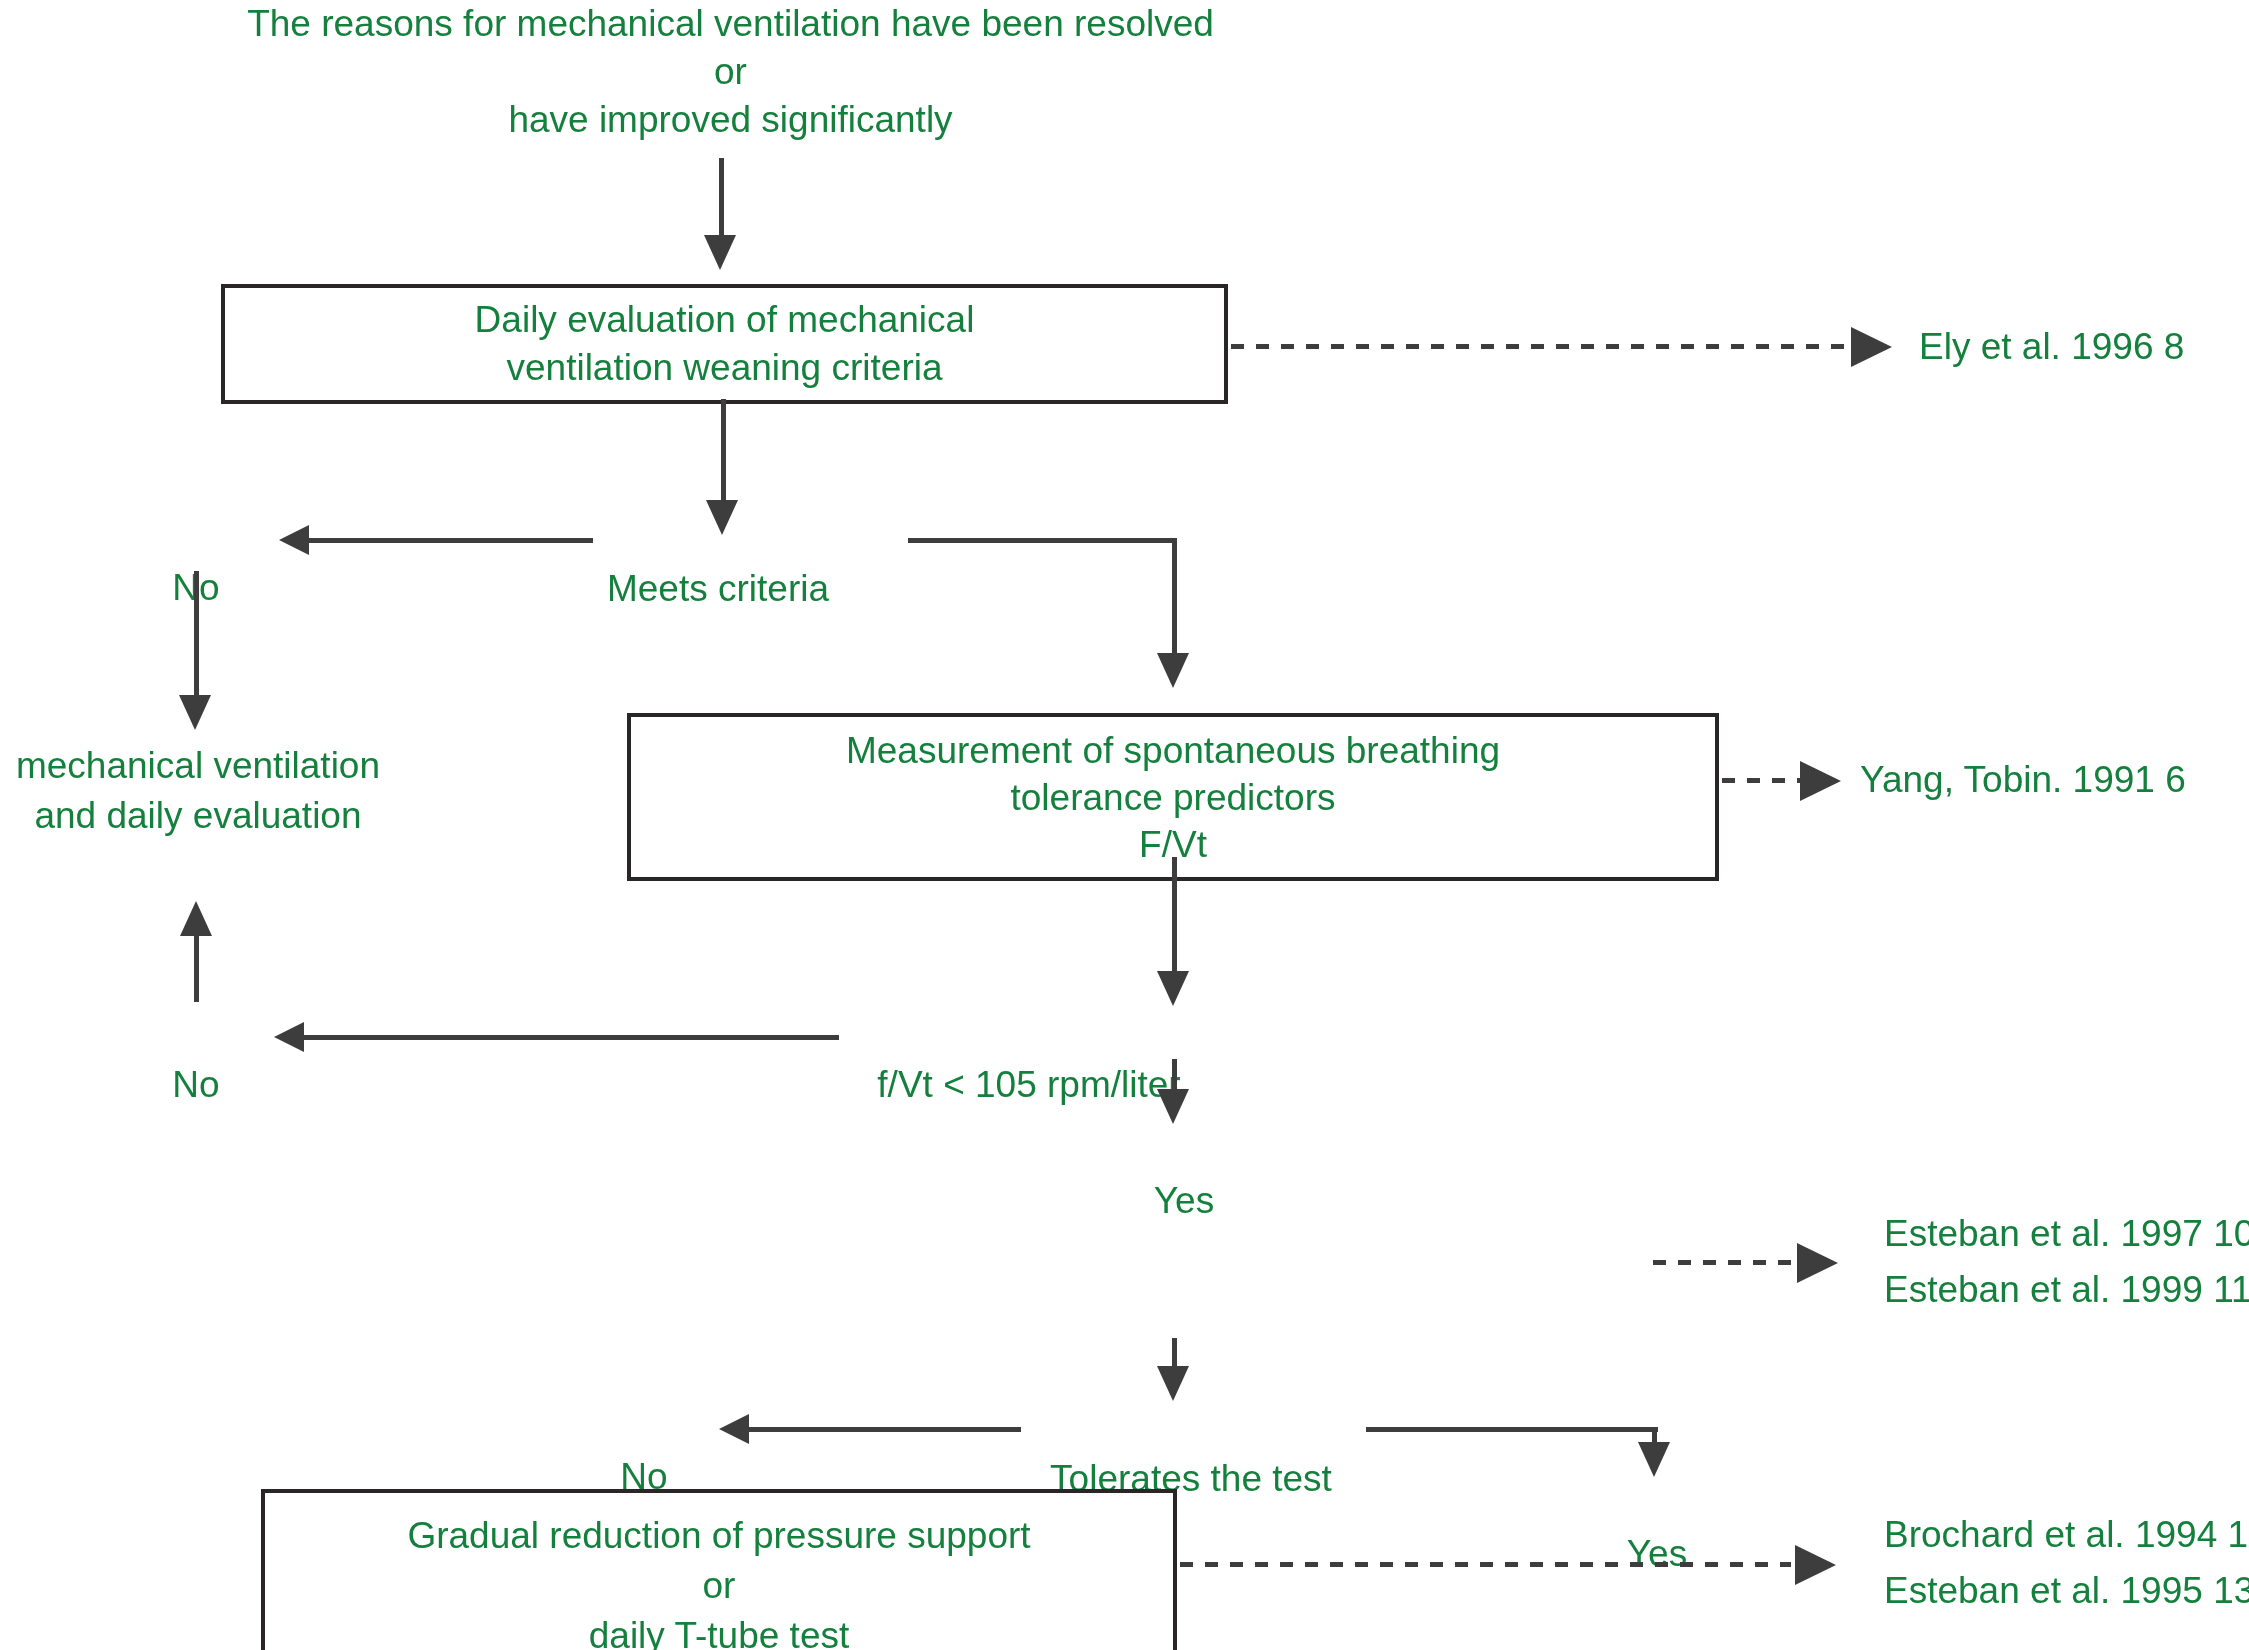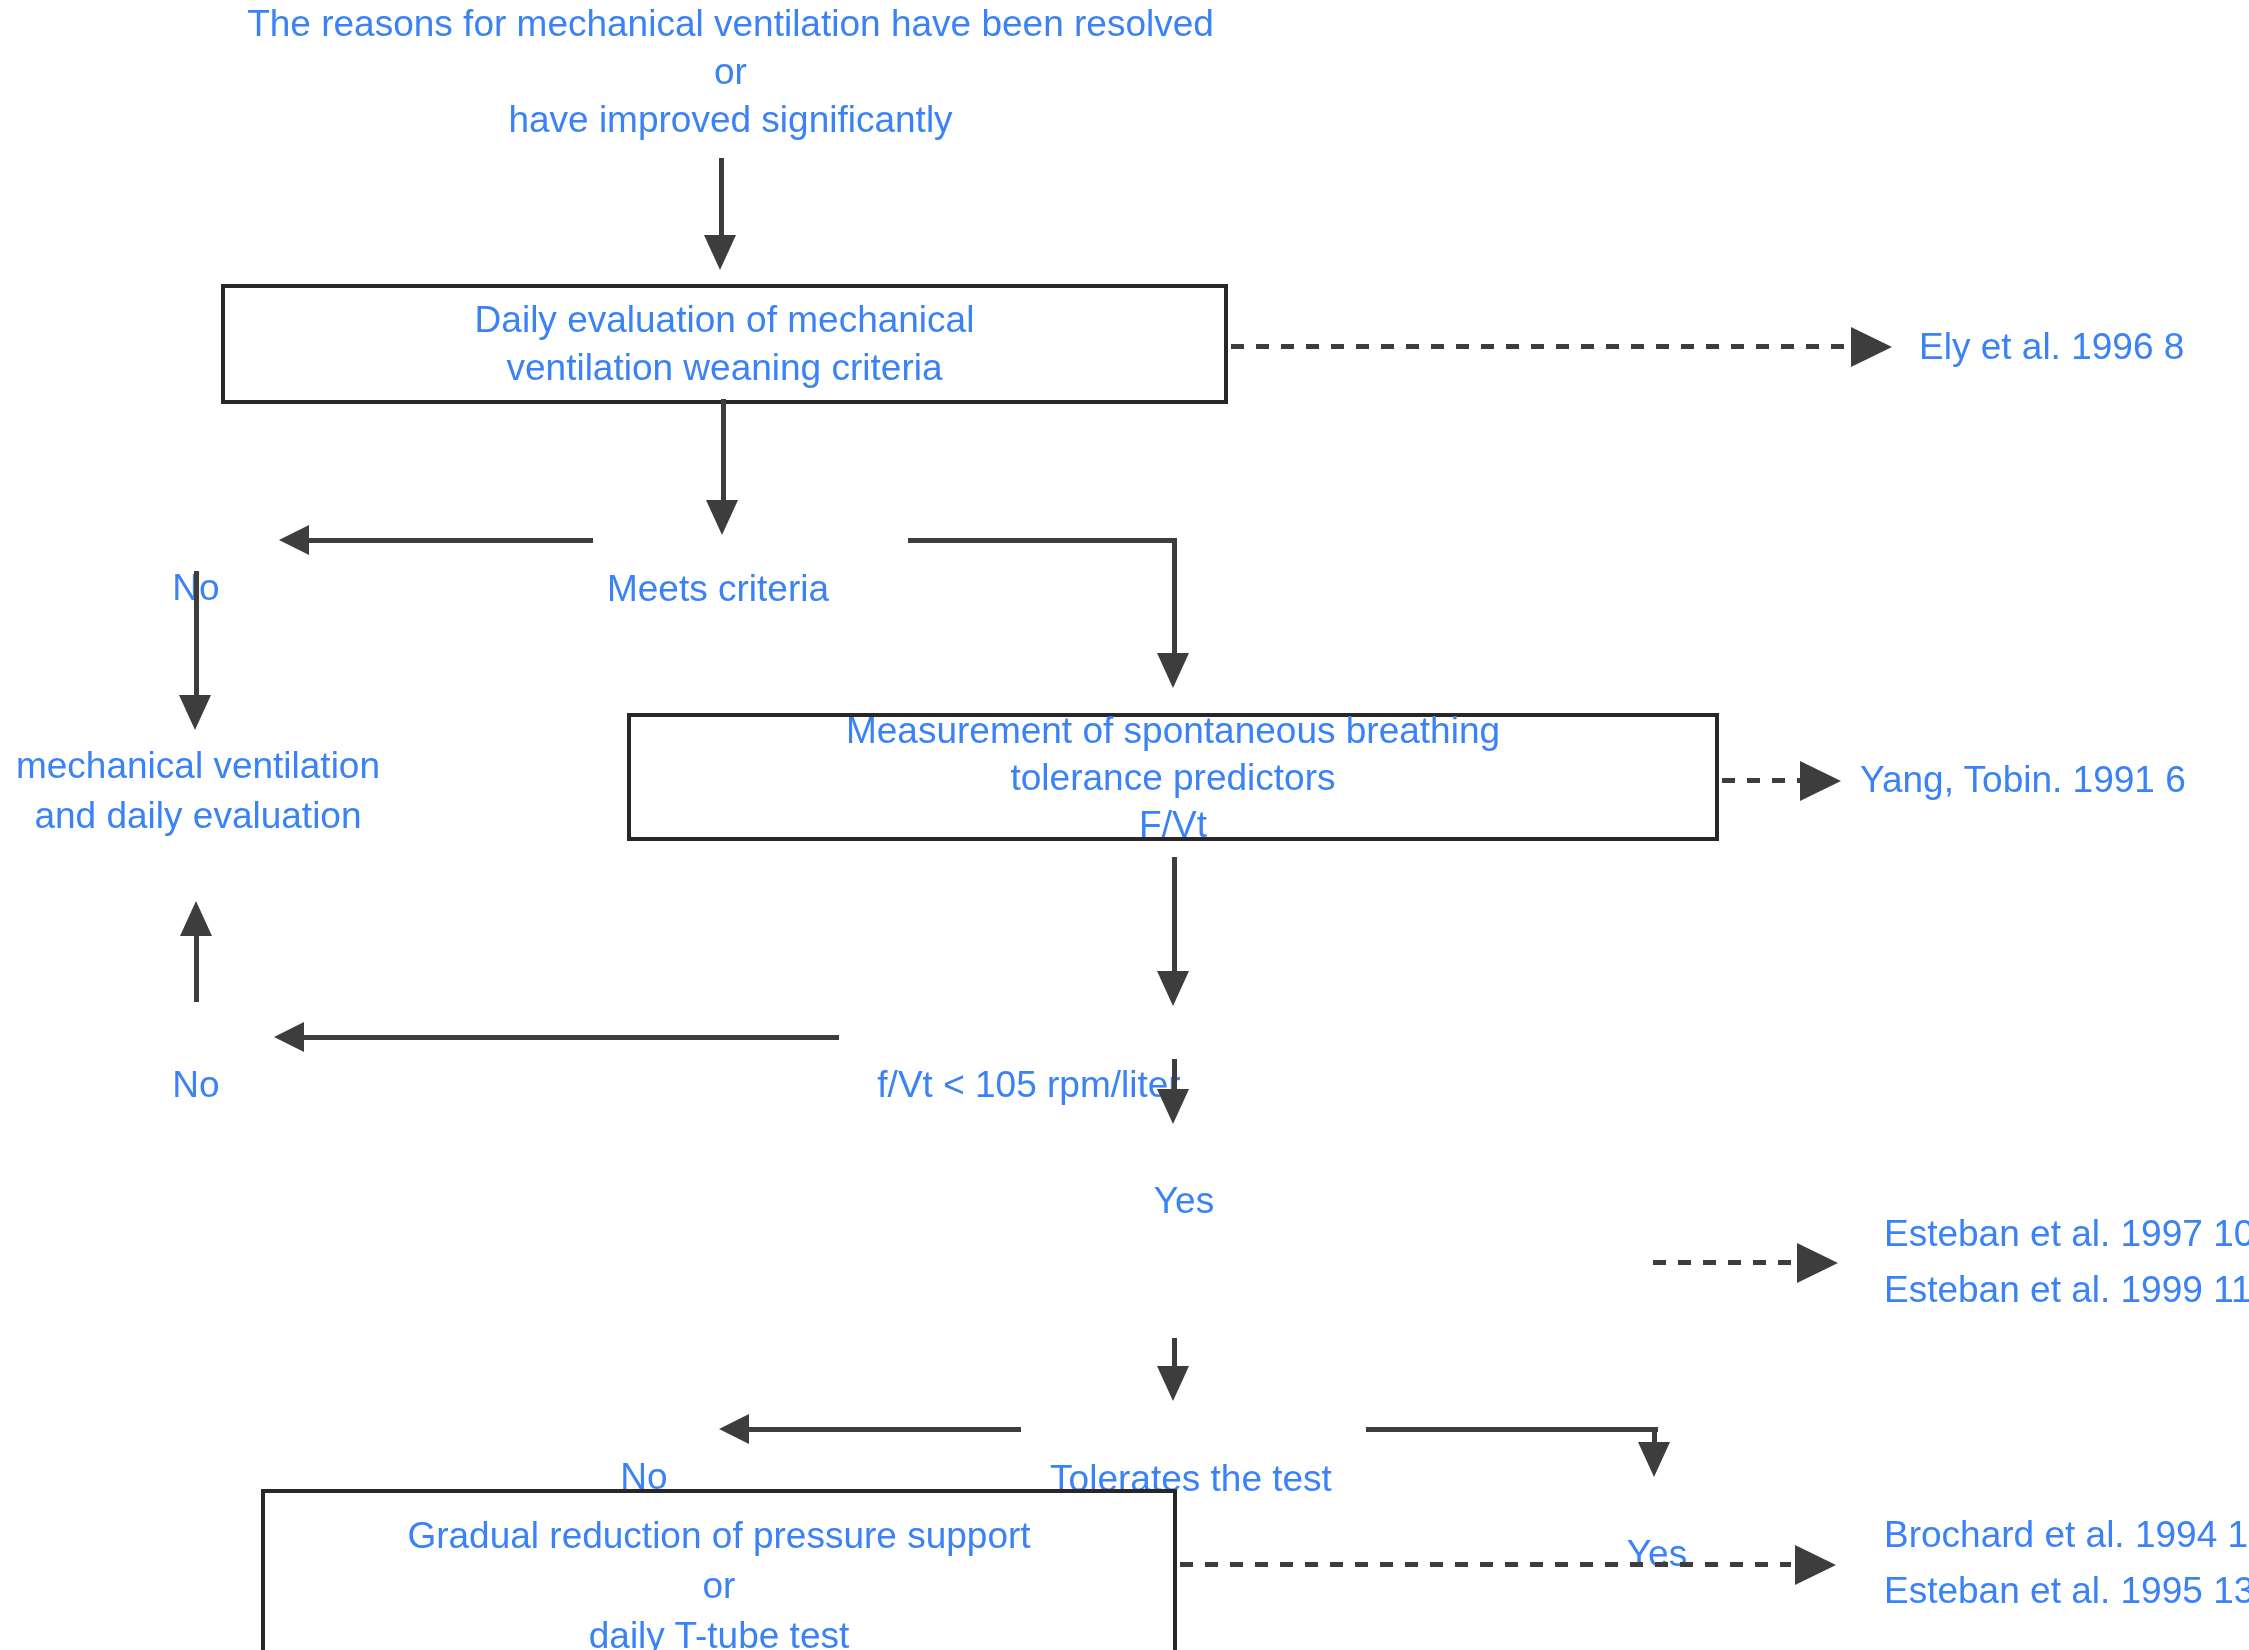--- a/index.html
+++ b/index.html
@@ -1,21 +1,21 @@
 <!DOCTYPE html>
 <html style="font-size:13.2px"><head>
 <meta charset="utf-8">
 <style>
   html,body{margin:0;padding:0;background:#ffffff;}
   #canvas{
     position:relative;
     width:2250px;height:1650px;
     background:#ffffff;
     font-family:"Liberation Sans","DejaVu Sans",sans-serif;
-    color:#3b82f6;
+    color:#15803d;
     overflow:hidden;
   }
   .tblock{position:absolute;text-align:center;font-size:37px;line-height:48px;white-space:nowrap;}
   .lblc{position:absolute;transform:translateX(-50%);font-size:37px;line-height:38px;white-space:nowrap;text-align:center;margin-top:48px;}
   .lbl{position:absolute;font-size:37px;line-height:38px;white-space:nowrap;}
   .box{
     position:absolute;
     border:4.1px solid #2a2627;
     background:#ffffff;
     display:flex;flex-direction:column;justify-content:center;align-items:center;
@@ -72,21 +72,21 @@
   <div class="ah-d" style="left:179px;top:695px;"></div>
 
   <div class="tblock" style="left:0px;top:741px;width:396px;line-height:50px;">
     <div>mechanical ventilation</div>
     <div>and daily evaluation</div>
   </div>
 
   <div class="ah-u" style="left:180px;top:901px;"></div>
   <div class="vl" style="left:194px;top:936px;height:66px;"></div>
 
-  <div class="box" style="left:627px;top:705px;width:1092px;height:128px;">
+  <div class="box" style="left:627px;top:705px;width:1092px;height:168px;">
     <div class="bline" style="line-height:47px;">Measurement of spontaneous breathing</div>
     <div class="bline" style="line-height:47px;">tolerance predictors</div>
     <div class="bline" style="line-height:47px;">F/Vt</div>
   </div>
 
   <div class="dh" style="left:1722px;top:778px;width:78px;"></div>
   <div class="ah-r" style="left:1800px;top:761px;"></div>
   <div class="lbl" style="left:1860px;top:761px;">Yang, Tobin. 1991 6</div>
 
   <div class="vl" style="left:1172px;top:857px;height:114px;"></div>

